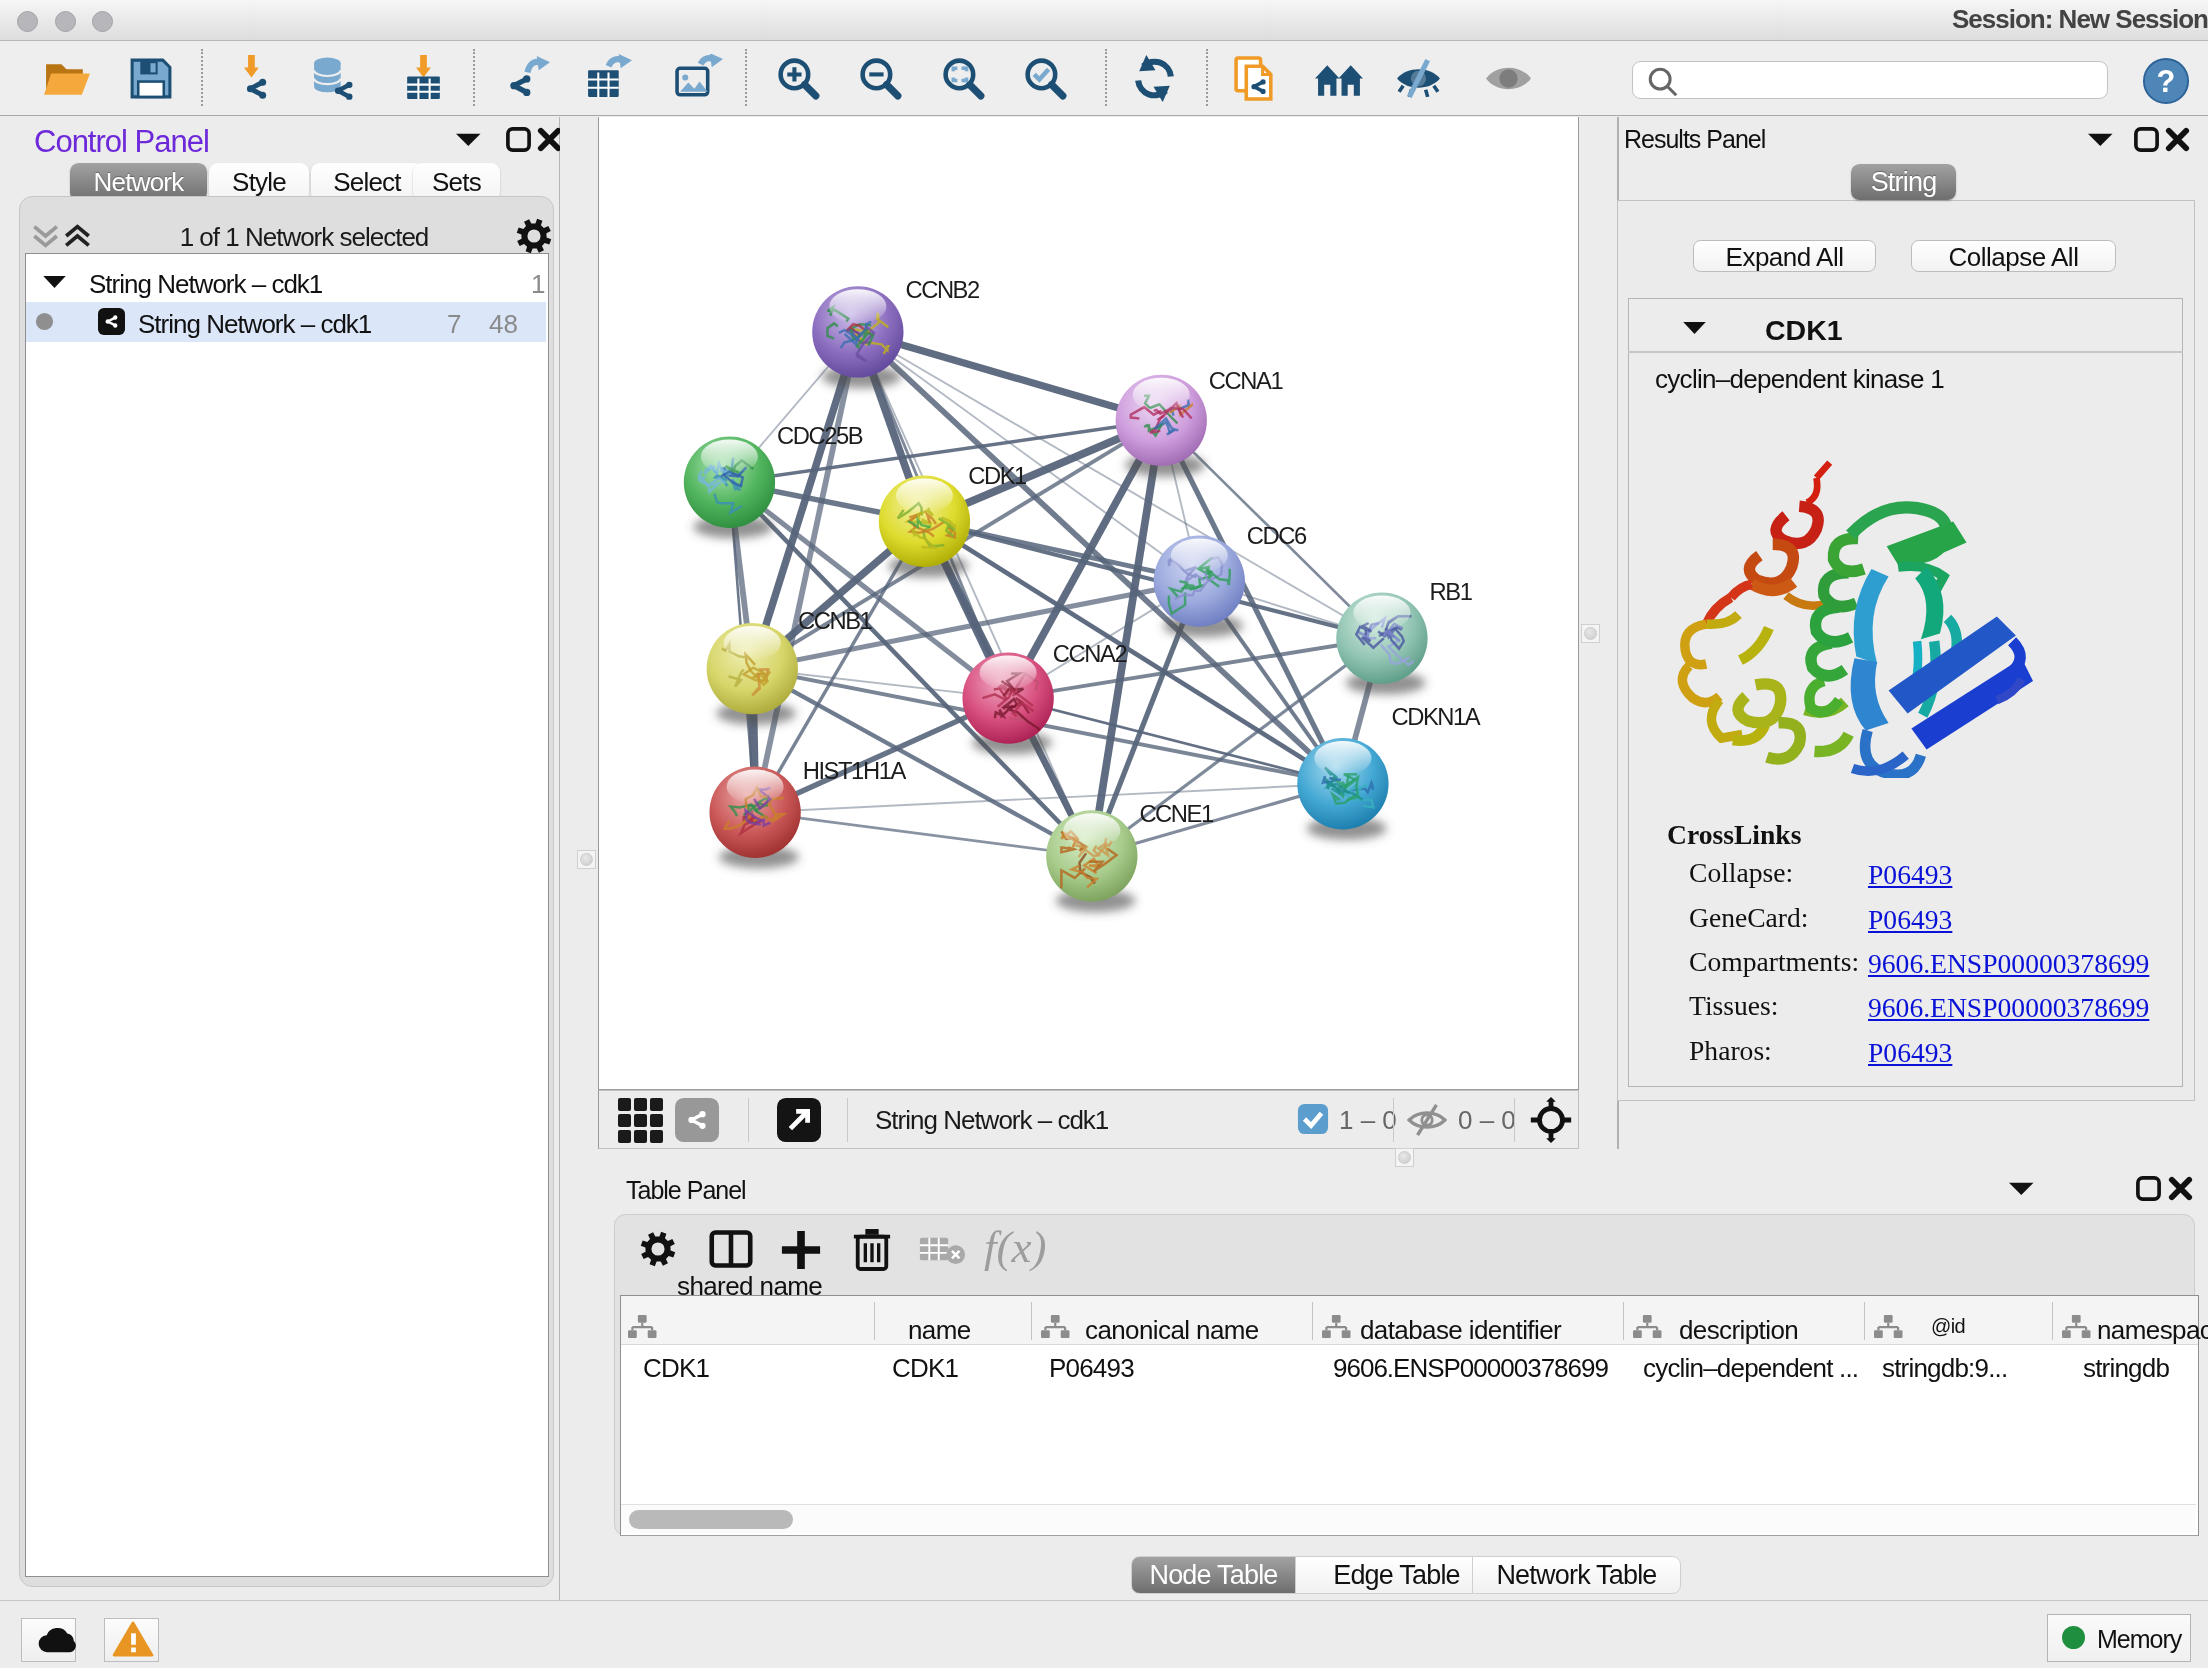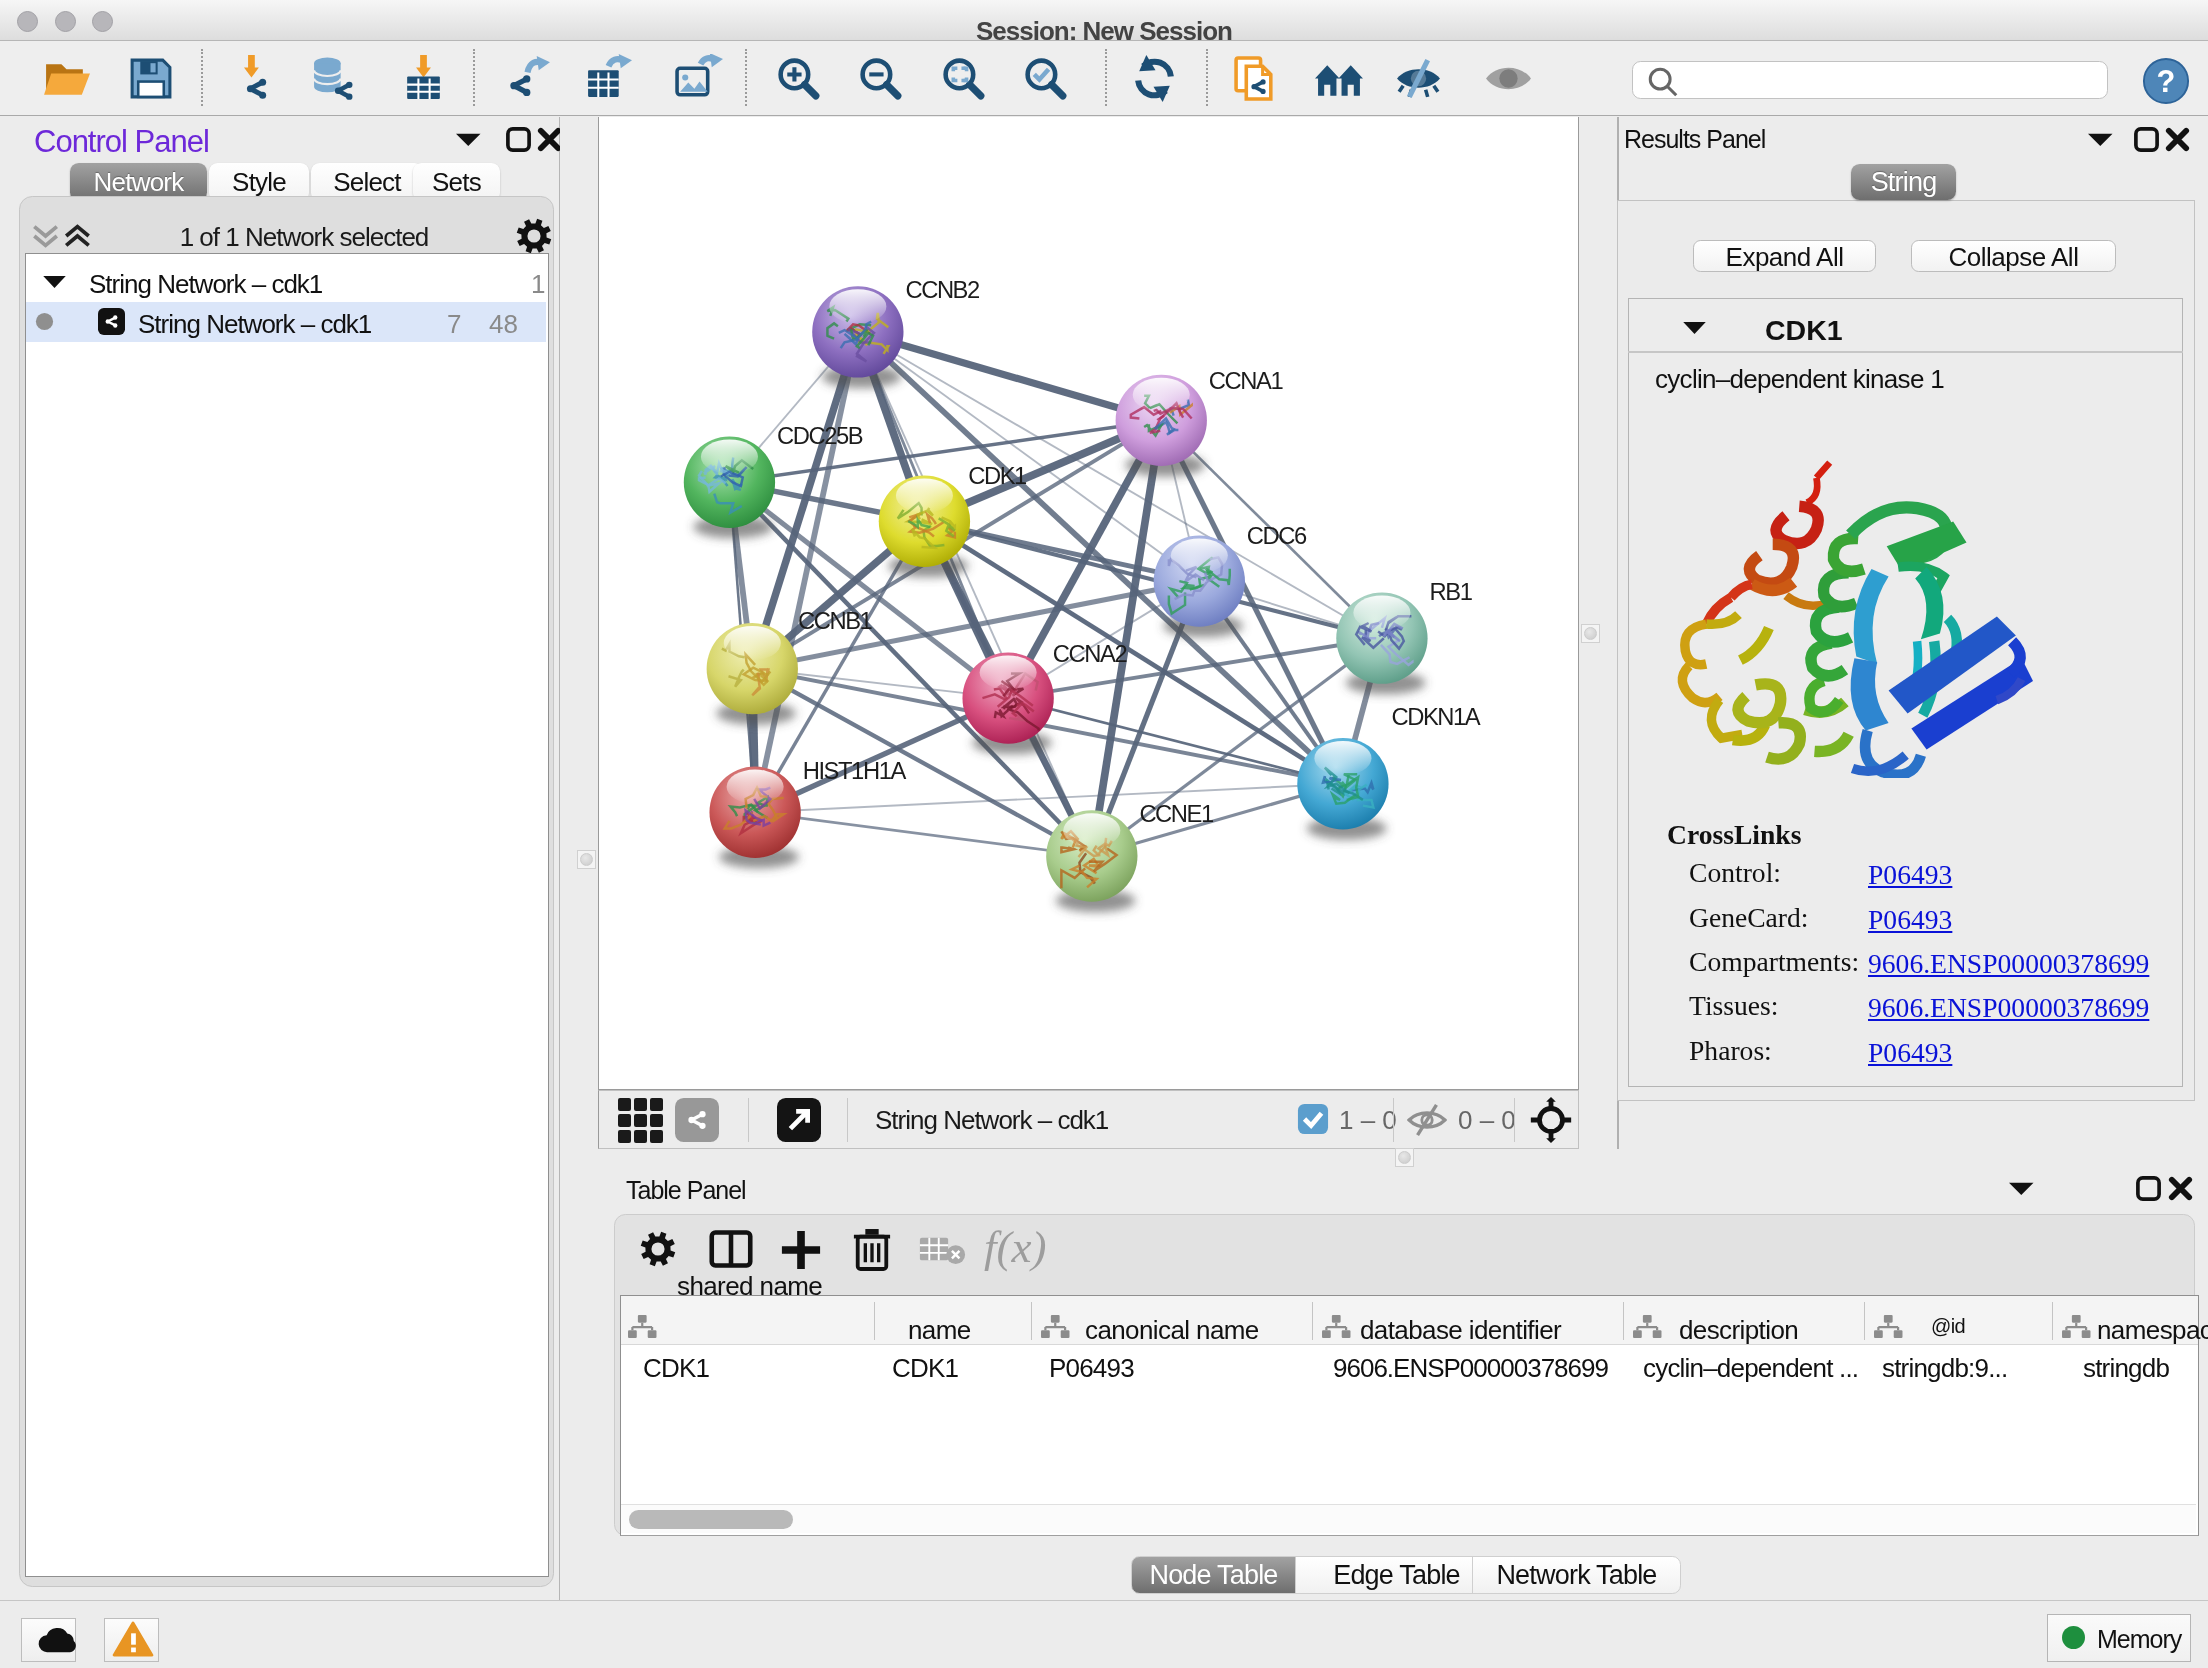--- a/index.html
+++ b/index.html
@@ -1,17 +1,17 @@
 <!DOCTYPE html>
 <html style="font-size:15px"><head><meta charset="utf-8"><style>
 *{margin:0;padding:0;box-sizing:border-box}
 html,body{width:2208px;height:1668px;overflow:hidden;font-family:"Liberation Sans",sans-serif;background:#ececec}
 .abs{position:absolute}
 .titlebar{position:absolute;left:0;top:0;width:2208px;height:41px;background:linear-gradient(#f6f6f6,#dddddd);border-bottom:1px solid #b6b6b6}
-.title{position:absolute;top:16px;width:100%;text-align:center;font-size:26px;letter-spacing:-1px;font-weight:700;color:#434343}
+.title{position:absolute;top:4px;width:100%;text-align:right;font-size:26px;letter-spacing:-1px;font-weight:700;color:#434343}
 .light{position:absolute;top:10.5px;width:21px;height:21px;border-radius:50%;background:#b7b6ba;border:1px solid #a2a1a6}
 .toolbar{position:absolute;left:0;top:41px;width:2208px;height:75px;background:#eeeeee;border-bottom:1px solid #a9a9a9}
 .tsep{position:absolute;top:49px;height:57px;width:0;border-left:2.9px dotted #9a9a9a}
 .searchbox{position:absolute;left:1632px;top:61px;width:476px;height:38px;background:#fff;border:1.9px solid #c2c2c2;border-radius:8.6px}
 .canvas{position:absolute;left:598px;top:117px;width:981px;height:973px;background:#fff;border:1px solid #9a9a9a;border-top:none}
 .netbar{position:absolute;left:598px;top:1090px;width:981px;height:59px;background:#ececec;border:1px solid #c0c0c0;border-left:1px solid #9a9a9a}
 .nbsep{position:absolute;top:7.6px;height:44px;width:0;border-left:1.9px solid #c8c8c8}
 .vgut1{position:absolute;left:560px;top:117px;width:38px;height:1483px;background:#ececec}
 .rsplit{position:absolute;left:1579px;top:117px;width:40px;height:1032px;background:#ececec}
 .cpanel{position:absolute;left:0;top:117px;width:560px;height:1483px;background:#ececec;border-right:1px solid #b5b5b5}
@@ -653,21 +653,21 @@
     <path fill="#2e9ed0" d="M210,120 q-26,42 -16,92 l22,8 q-14,-52 12,-92 z"></path>
     <path fill="#2e86d0" d="M192,214 q-12,48 12,76 l24,-8 q-20,-28 -12,-64 z"></path>
     <path fill="none" stroke="#2a72c8" stroke-width="11" d="M206,290 q-10,34 16,44 q32,10 40,-18"></path>
     <path fill="none" stroke="#2a64c8" stroke-width="10" d="M246,316 q-28,24 -56,14"></path>
     <path fill="#2257c8" d="M228,248 L342,170 L362,190 L248,272 z"></path>
     <path fill="#1a3fd0" d="M252,288 L368,214 L380,238 L268,310 z"></path>
     <path fill="none" stroke="#1a3fd0" stroke-width="12" d="M356,230 q20,-16 2,-34"></path>
     <path fill="none" stroke="#3048c8" stroke-width="9" d="M342,258 q18,-6 26,-22"></path>
   </svg>
 <div class="abs serif" style="left:1667px;top:819px;font-size:27.6px;font-weight:bold;color:#111">CrossLinks</div>
-<div class="abs serif" style="left:1689px;top:857px;font-size:27.6px;color:#111">Control:</div>
+<div class="abs serif" style="left:1689px;top:857px;font-size:27.6px;color:#111">Collapse:</div>
 <div class="abs serif link" style="left:1868px;top:859px;font-size:27.6px">P06493</div>
 <div class="abs serif" style="left:1689px;top:902px;font-size:27.6px;color:#111">GeneCard:</div>
 <div class="abs serif link" style="left:1868px;top:904px;font-size:27.6px">P06493</div>
 <div class="abs serif" style="left:1689px;top:946px;font-size:27.6px;color:#111">Compartments:</div>
 <div class="abs serif link" style="left:1868px;top:948px;font-size:27.6px">9606.ENSP00000378699</div>
 <div class="abs serif" style="left:1689px;top:990px;font-size:27.6px;color:#111">Tissues:</div>
 <div class="abs serif link" style="left:1868px;top:992px;font-size:27.6px">9606.ENSP00000378699</div>
 <div class="abs serif" style="left:1689px;top:1035px;font-size:27.6px;color:#111">Pharos:</div>
 <div class="abs serif link" style="left:1868px;top:1037px;font-size:27.6px">P06493</div>
 

